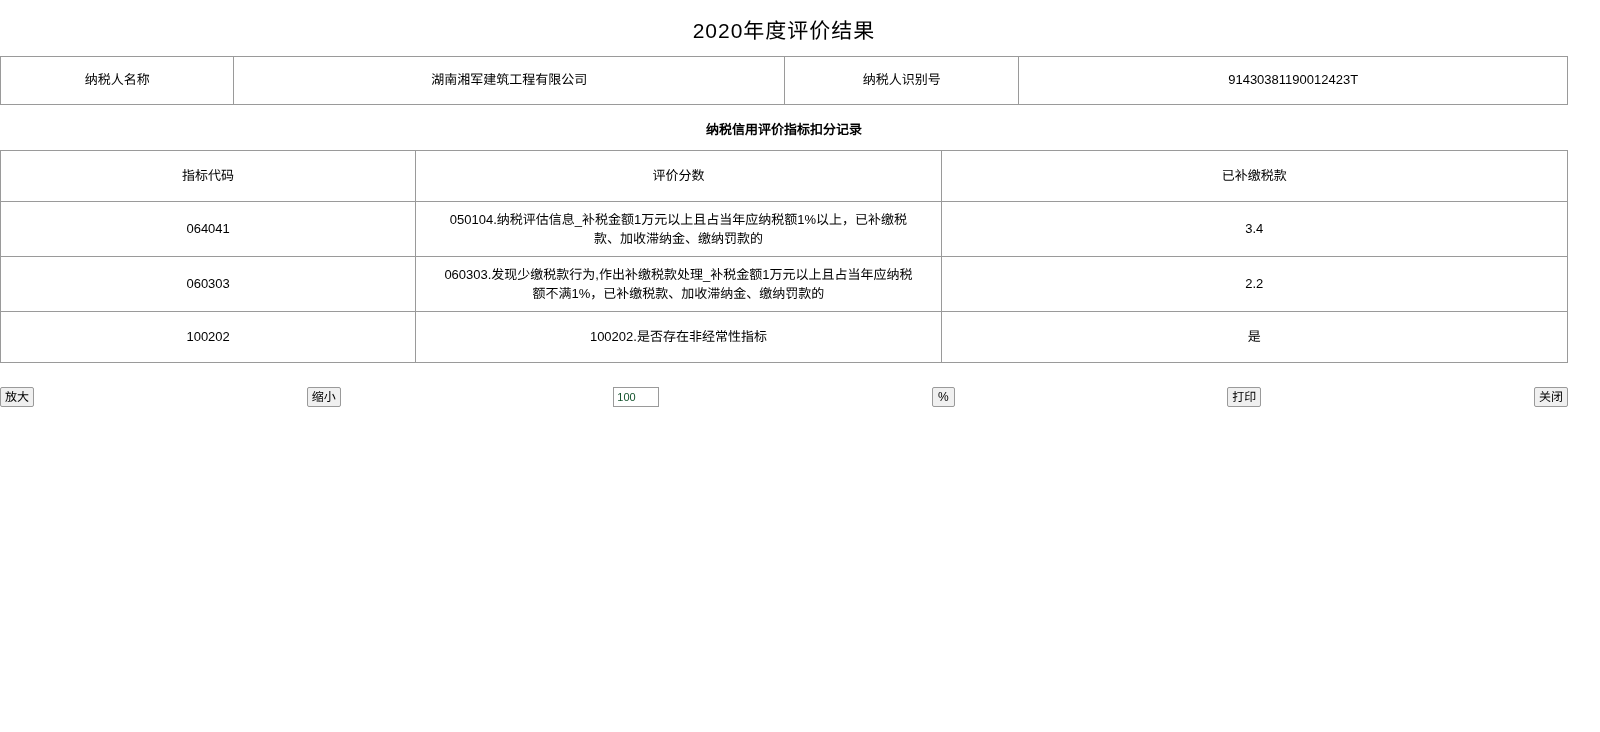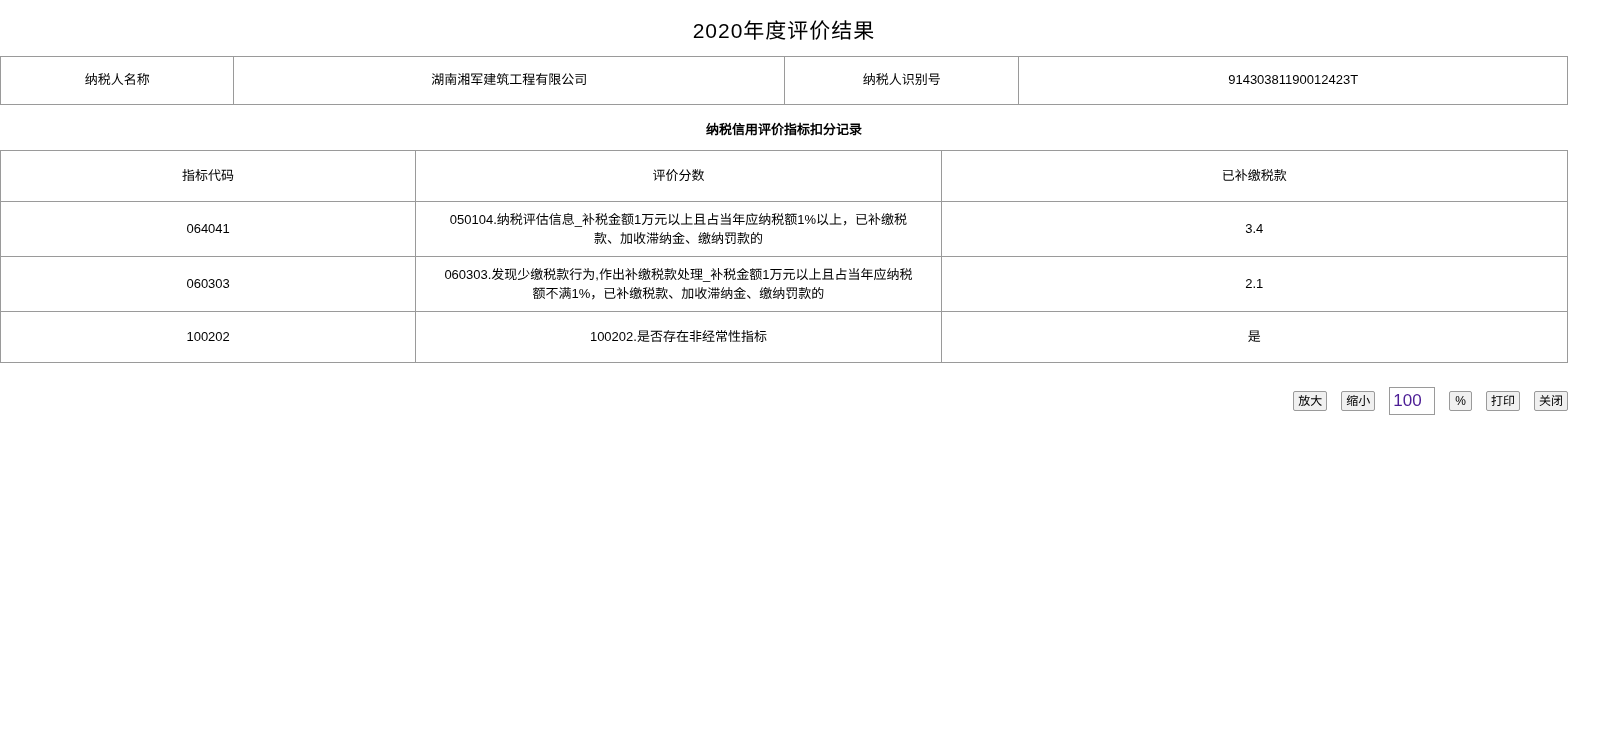--- a/index.html
+++ b/index.html
@@ -63,44 +63,44 @@
   .col-code { width: 415px; }
   .col-name { width: 525px; }
   .col-score { width: 626px; }
   .detail-head td { height: 42px; }
   .detail-row td { height: 42px; }
   .detail-row td.two-line { line-height: 1.5; padding: 6px 28px; }
 
   .toolbar {
     width: 1568px;
     display: flex;
-    justify-content: flex-end;
+    justify-content: space-between;
     align-items: center;
     gap: 14px;
     padding-top: 24px;
   }
   .toolbar button {
     font-family: "Liberation Sans", sans-serif;
     font-size: 12px;
     line-height: 1;
     padding: 3px 4px;
     background: #f0f0f0;
     border: 1px solid #9a9a9a;
     border-radius: 2px;
     color: #000;
     cursor: pointer;
   }
   .toolbar input.zoom-value {
     font-family: "Liberation Sans", sans-serif;
-    font-size: 17px;
+    font-size: 11px;
     width: 38px;
     padding: 3px 3px;
     border: 1px solid #9a9a9a;
     background: #ffffff;
-    color: #4c1d95;
+    color: #14532d;
     text-align: left;
   }
   .toolbar .pct {
     font-size: 12px;
     padding: 3px 5px;
     border: 1px solid #9a9a9a;
     background: #f0f0f0;
     border-radius: 2px;
     line-height: 1;
   }
@@ -144,21 +144,21 @@
         <td>已补缴税款</td>
       </tr>
       <tr class="detail-row">
         <td>064041</td>
         <td class="two-line">050104.纳税评估信息_补税金额1万元以上且占当年应纳税额1%以上，已补缴税款、加收滞纳金、缴纳罚款的</td>
         <td>3.4</td>
       </tr>
       <tr class="detail-row">
         <td>060303</td>
         <td class="two-line">060303.发现少缴税款行为,作出补缴税款处理_补税金额1万元以上且占当年应纳税额不满1%，已补缴税款、加收滞纳金、缴纳罚款的</td>
-        <td>2.1</td>
+        <td>2.2</td>
       </tr>
       <tr class="detail-row">
         <td>100202</td>
         <td>100202.是否存在非经常性指标</td>
         <td>是</td>
       </tr>
     </tbody>
   </table>
 
   <div class="toolbar">

